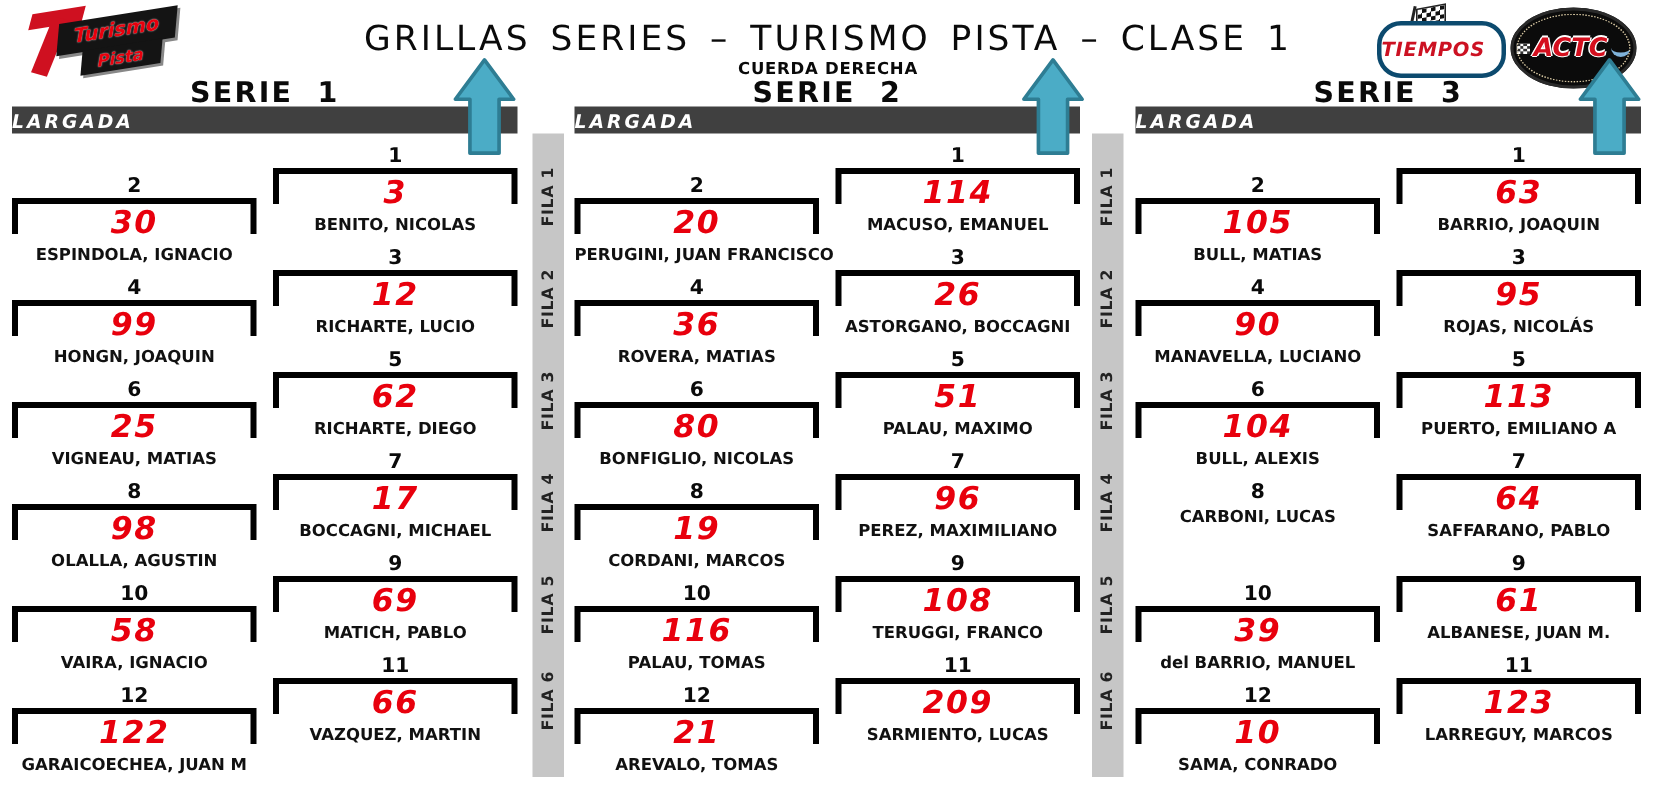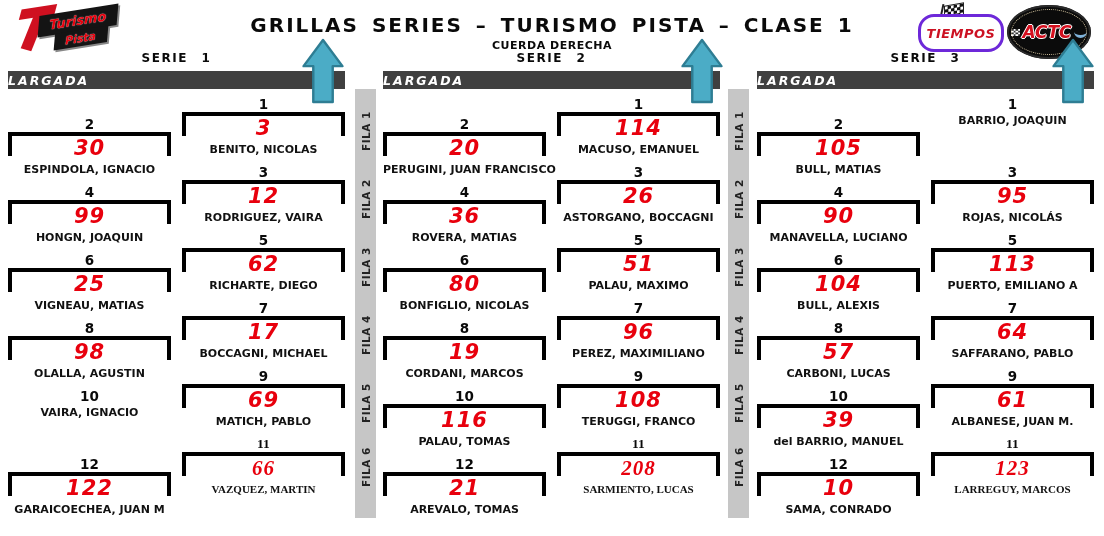--- a/index.html
+++ b/index.html
@@ -1,21 +1,21 @@
 <!DOCTYPE html>
 <html><head>
 <meta charset="utf-8">
 <style>
   html,body{margin:0;padding:0;background:#fff;}
   body{width:1104px;height:536px;font-family:"DejaVu Sans","Liberation Sans",sans-serif;}
   .page{position:relative;width:1104px;height:536px;background:#fff;overflow:hidden;}
 
   
   .title{position:absolute;top:13px;left:0;width:100%;text-align:center;
-         font-size:20px;font-weight:bold;letter-spacing:2px;word-spacing:4px;color:#0a0a0a;}
+         font-size:23px;font-weight:normal;letter-spacing:2px;word-spacing:4px;color:#0a0a0a;}
   .subtitle{position:absolute;top:39px;left:0;width:100%;text-align:center;
          font-size:11px;font-weight:bold;letter-spacing:.5px;color:#0a0a0a;}
 
   
   .tp-logo{position:absolute;left:14px;top:3px;width:104px;height:52px;}
   .tp-black1{position:absolute;left:24px;top:7px;width:80px;height:21px;background:#141414;
              transform:rotate(-9deg) skewX(-14deg);display:flex;align-items:center;justify-content:center;
              box-shadow:2px 2px 0 #888;}
   .tp-black1 span{font-size:13px;font-weight:bold;font-style:italic;color:#e8000d;
              text-shadow:0 0 1px #fff;transform:skewX(6deg);}
@@ -24,21 +24,21 @@
              box-shadow:2px 2px 0 #888;}
   .tp-black2 span{font-size:11px;font-weight:bold;font-style:italic;color:#e8000d;
              text-shadow:0 0 1px #fff;transform:skewX(6deg);}
   .tp-t-bar{position:absolute;left:6px;top:4px;width:36px;height:10px;background:#cf1020;
             transform:rotate(-9deg) skewX(-24deg);}
   .tp-t-stem{position:absolute;left:14px;top:8px;width:11px;height:40px;background:#cf1020;
             transform:rotate(16deg) skewX(-6deg);}
 
   
   .tiempos{position:absolute;left:918px;top:14px;width:80px;height:32px;background:#fff;
-           border:3px solid #6d28d9;border-radius:16px;display:flex;align-items:center;justify-content:center;}
+           border:3px solid #0c4a6e;border-radius:16px;display:flex;align-items:center;justify-content:flex-start;}
   .tiempos span{font-size:13px;font-weight:bold;font-style:italic;color:#cc1122;letter-spacing:.5px;}
   .tiempos-flag{position:absolute;left:944px;top:4px;width:18px;height:11px;
         background:conic-gradient(#111 90deg,#fff 90deg 180deg,#111 180deg 270deg,#fff 270deg);
         background-size:6px 6px;border:1px solid #222;transform:skewY(-10deg);}
   .tiempos-pole{position:absolute;left:941px;top:4px;width:2px;height:14px;background:#222;transform:rotate(12deg);}
 
   
   .actc{position:absolute;left:1007px;top:5px;width:84px;height:54px;background:#0b0b0b;
         border-radius:50%;display:flex;align-items:center;justify-content:center;box-shadow:0 0 0 2px #2a2a2a inset;text-align:center;}
   .actc-ring{position:absolute;inset:4px;border:1px dotted #d9c9a3;border-radius:50%;}
@@ -46,31 +46,31 @@
         background:conic-gradient(#fff 90deg,#333 90deg 180deg,#fff 180deg 270deg,#333 270deg);
         background-size:4.5px 3.5px;}
   .actc span{font-size:17px;font-weight:bold;font-style:italic;color:#d40f1e;
         text-shadow:-1px 0 #fff,1px 0 #fff,0 -1px #fff,0 1px #fff;letter-spacing:0;}
   .actc-swoosh{width:13px;height:9px;margin-left:2px;border-bottom:3px solid #7fb2d9;border-radius:50%;}
 
   
   .serie{position:absolute;top:0;width:337px;height:536px;}
   .serie-1{left:8px;} .serie-2{left:383px;} .serie-3{left:757px;}
   .serie-name{position:absolute;top:51px;left:0;width:100%;text-align:center;
-        font-size:12px;font-weight:bold;letter-spacing:1.5px;word-spacing:8px;color:#0a0a0a;}
+        font-size:19px;font-weight:bold;letter-spacing:1.5px;word-spacing:8px;color:#0a0a0a;}
   .largada-bar{position:absolute;top:71px;left:0;width:100%;height:18px;background:#404040;
         display:flex;align-items:center;justify-content:flex-start;}
   .largada-bar span{color:#fff;font-size:12.5px;font-weight:bold;font-style:italic;letter-spacing:2px;}
 
   .col{position:absolute;top:0;width:163px;height:536px;}
   .col-left{left:0;} .col-right{left:174px;}
   .cell{position:absolute;width:163px;}
   .col-right .cell:nth-child(1){top:96px;}  .col-right .cell:nth-child(2){top:164px;}
   .col-right .cell:nth-child(3){top:232px;} .col-right .cell:nth-child(4){top:300px;}
-  .col-right .cell:nth-child(5){top:368px;} .col-right .cell:nth-child(6){top:436px;font-family:Liberation Serif, serif;}
+  .col-right .cell:nth-child(5){top:368px;} .col-right .cell:nth-child(6){top:436px;}
   .col-left .cell:nth-child(1){top:116px;}  .col-left .cell:nth-child(2){top:184px;}
   .col-left .cell:nth-child(3){top:252px;}  .col-left .cell:nth-child(4){top:320px;}
   .col-left .cell:nth-child(5){top:388px;}  .col-left .cell:nth-child(6){top:456px;}
 
   .pos{height:16px;line-height:16px;text-align:center;font-size:13.5px;font-weight:bold;color:#0a0a0a;}
   .box{position:relative;border-top:4px solid #000;height:25px;}
   .box::before,.box::after{content:"";position:absolute;top:0;width:4px;height:20px;background:#000;}
   .box::before{left:0;} .box::after{right:0;}
   .num{text-align:center;font-size:21px;line-height:24px;font-weight:bold;font-style:italic;
        color:#e8000d;letter-spacing:1px;}
@@ -152,20 +152,23 @@
       </div>
       <div class="cell">
         <div class="pos">8</div>
         <div class="box">
             <div class="num">98</div>
           </div>
         <div class="driver">OLALLA, AGUSTIN</div>
       </div>
       <div class="cell">
         <div class="pos">10</div>
+        <div class="box">
+            <div class="num">58</div>
+          </div>
         <div class="driver">VAIRA, IGNACIO</div>
       </div>
       <div class="cell">
         <div class="pos">12</div>
         <div class="box">
             <div class="num">122</div>
           </div>
         <div class="driver">GARAICOECHEA, JUAN M</div>
       </div>
     </div>
@@ -175,21 +178,21 @@
         <div class="box">
             <div class="num">3</div>
           </div>
         <div class="driver">BENITO, NICOLAS</div>
       </div>
       <div class="cell">
         <div class="pos">3</div>
         <div class="box">
             <div class="num">12</div>
           </div>
-        <div class="driver">RODRIGUEZ, VAIRA</div>
+        <div class="driver">RICHARTE, LUCIO</div>
       </div>
       <div class="cell">
         <div class="pos">5</div>
         <div class="box">
             <div class="num">62</div>
           </div>
         <div class="driver">RICHARTE, DIEGO</div>
       </div>
       <div class="cell">
         <div class="pos">7</div>
@@ -296,21 +299,21 @@
       <div class="cell">
         <div class="pos">9</div>
         <div class="box">
             <div class="num">108</div>
           </div>
         <div class="driver">TERUGGI, FRANCO</div>
       </div>
       <div class="cell">
         <div class="pos">11</div>
         <div class="box">
-            <div class="num">208</div>
+            <div class="num">209</div>
           </div>
         <div class="driver">SARMIENTO, LUCAS</div>
       </div>
     </div>
   </div>
 
   <div class="serie serie-3">
     <div class="serie-name">SERIE 3</div>
     <div class="largada-bar">
       <span>LARGADA</span>
@@ -332,43 +335,43 @@
       </div>
       <div class="cell">
         <div class="pos">6</div>
         <div class="box">
             <div class="num">104</div>
           </div>
         <div class="driver">BULL, ALEXIS</div>
       </div>
       <div class="cell">
         <div class="pos">8</div>
-        <div class="box">
-            <div class="num">57</div>
-          </div>
         <div class="driver">CARBONI, LUCAS</div>
       </div>
       <div class="cell">
         <div class="pos">10</div>
         <div class="box">
             <div class="num">39</div>
           </div>
         <div class="driver">del BARRIO, MANUEL</div>
       </div>
       <div class="cell">
         <div class="pos">12</div>
         <div class="box">
             <div class="num">10</div>
           </div>
         <div class="driver">SAMA, CONRADO</div>
       </div>
     </div>
     <div class="col col-right">
       <div class="cell">
         <div class="pos">1</div>
+        <div class="box">
+            <div class="num">63</div>
+          </div>
         <div class="driver">BARRIO, JOAQUIN</div>
       </div>
       <div class="cell">
         <div class="pos">3</div>
         <div class="box">
             <div class="num">95</div>
           </div>
         <div class="driver">ROJAS, NICOLÁS</div>
       </div>
       <div class="cell">

